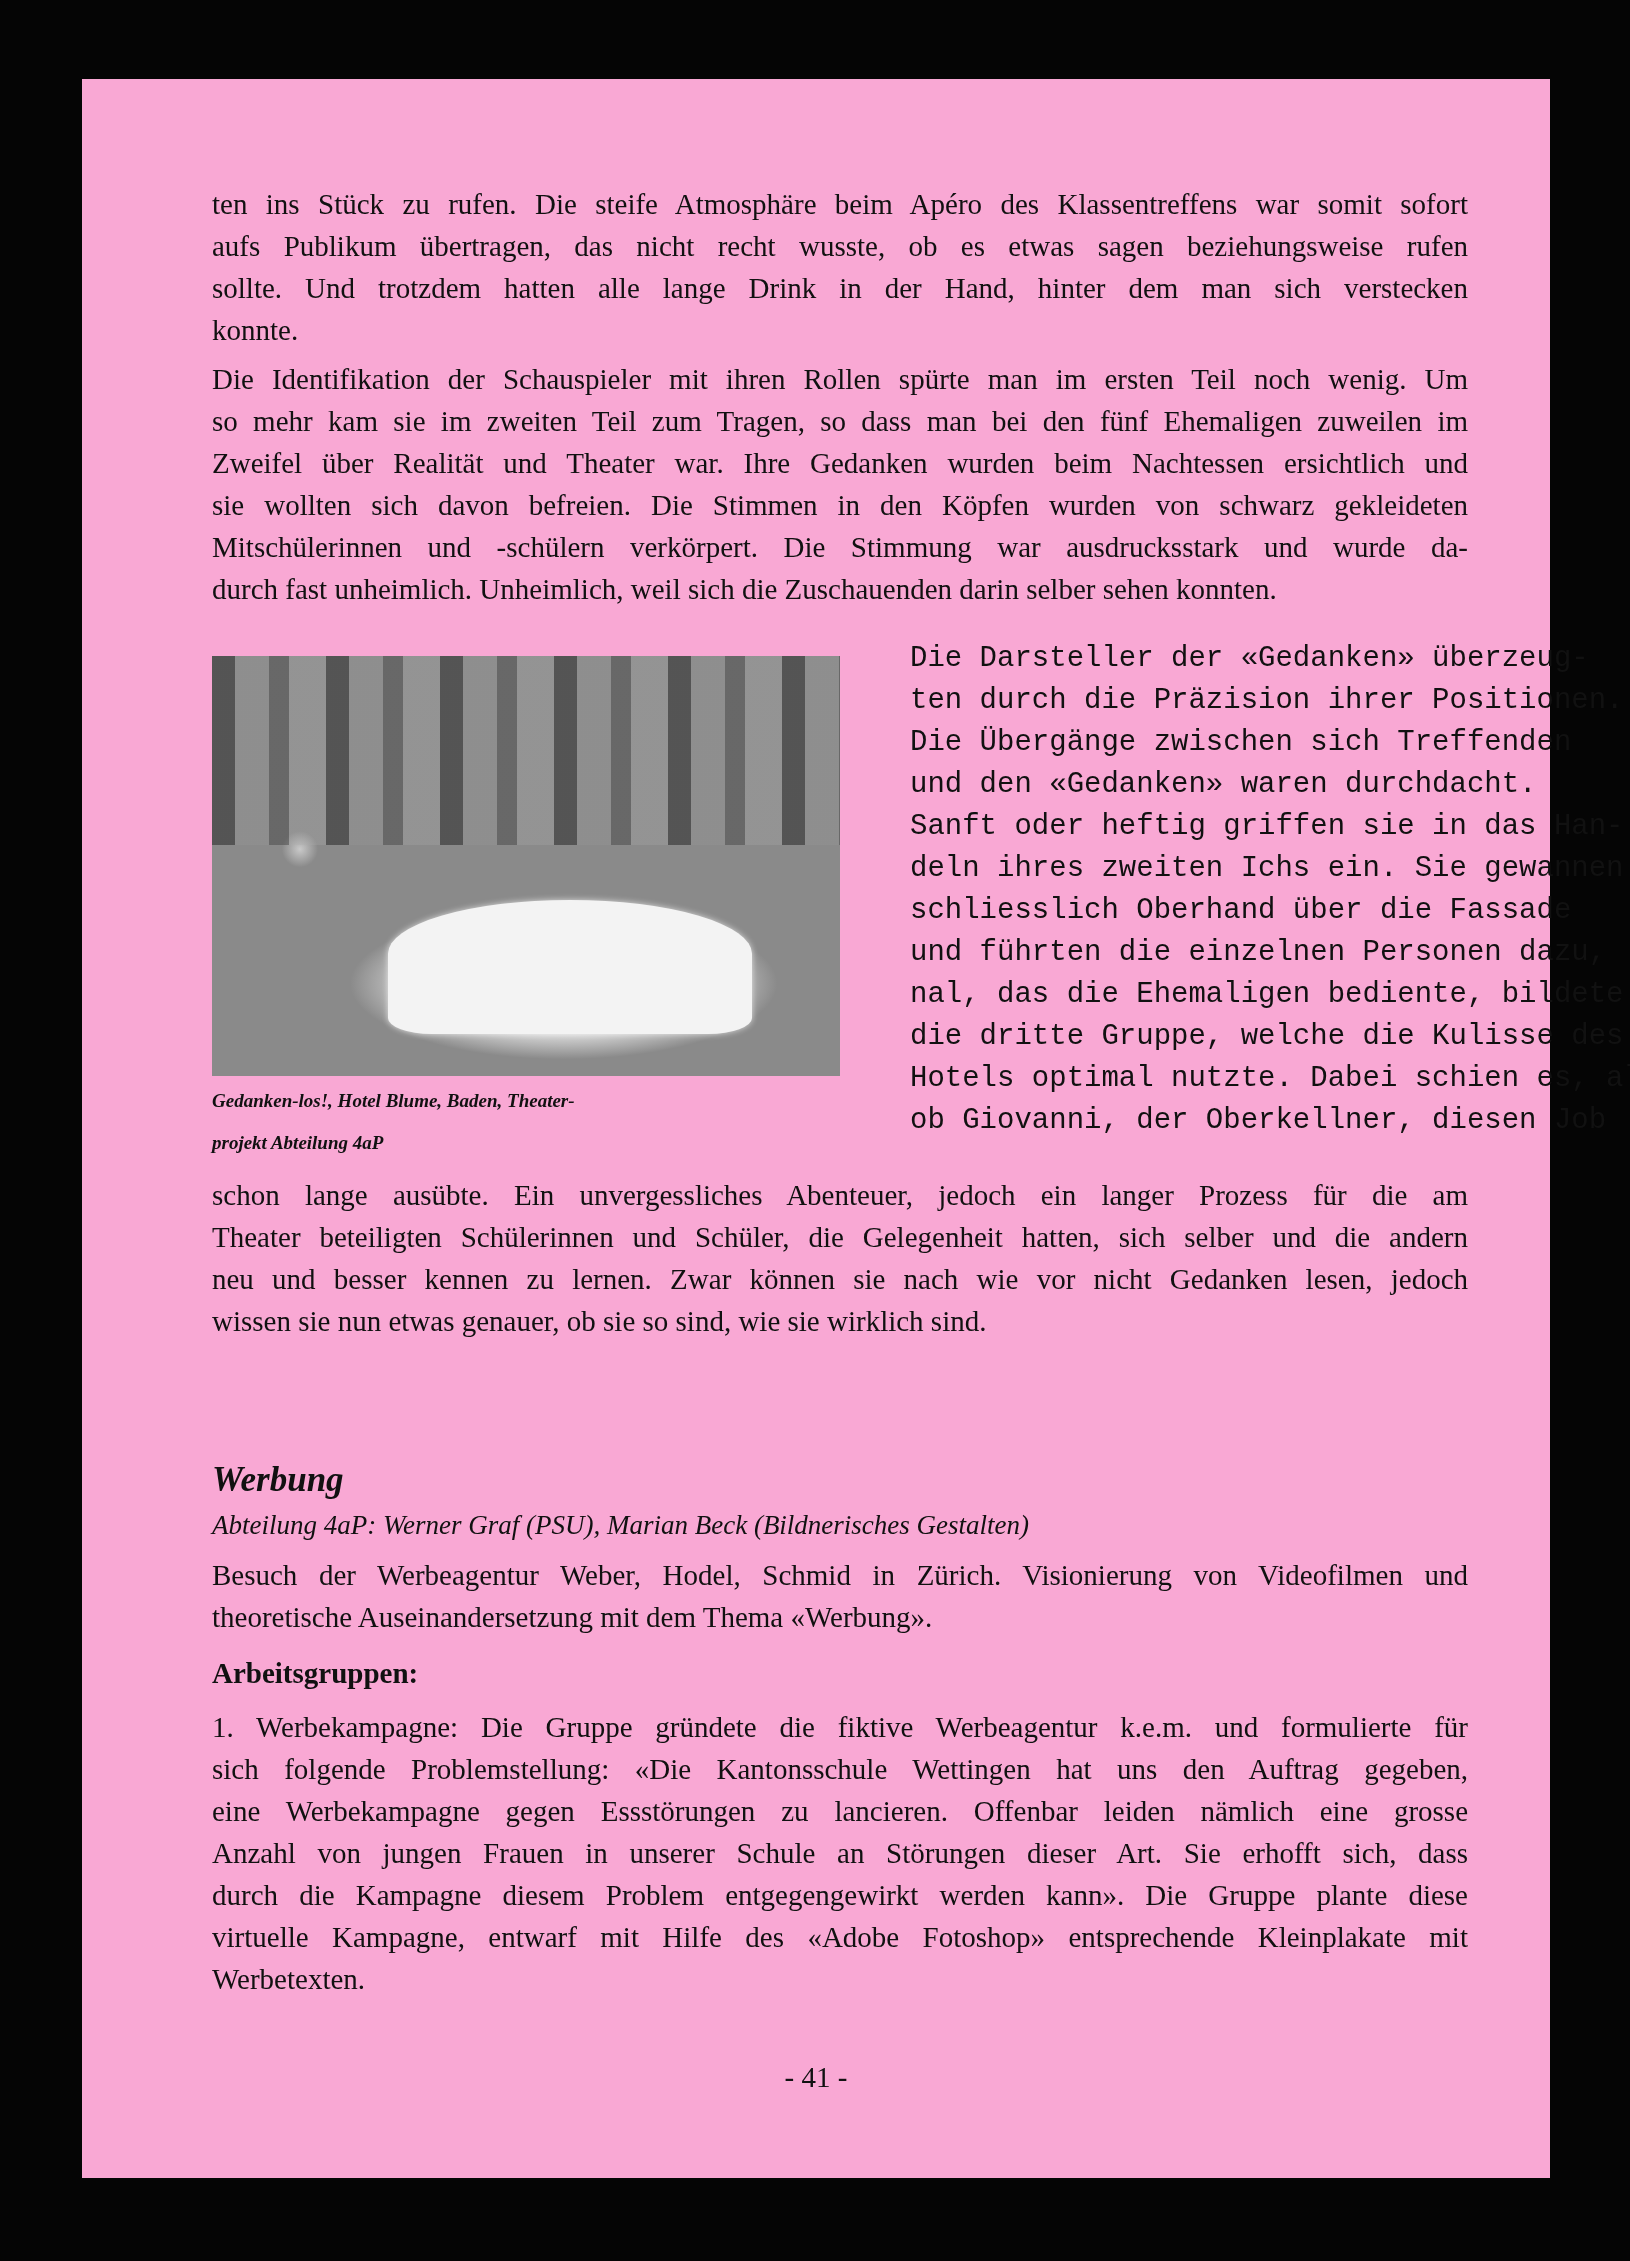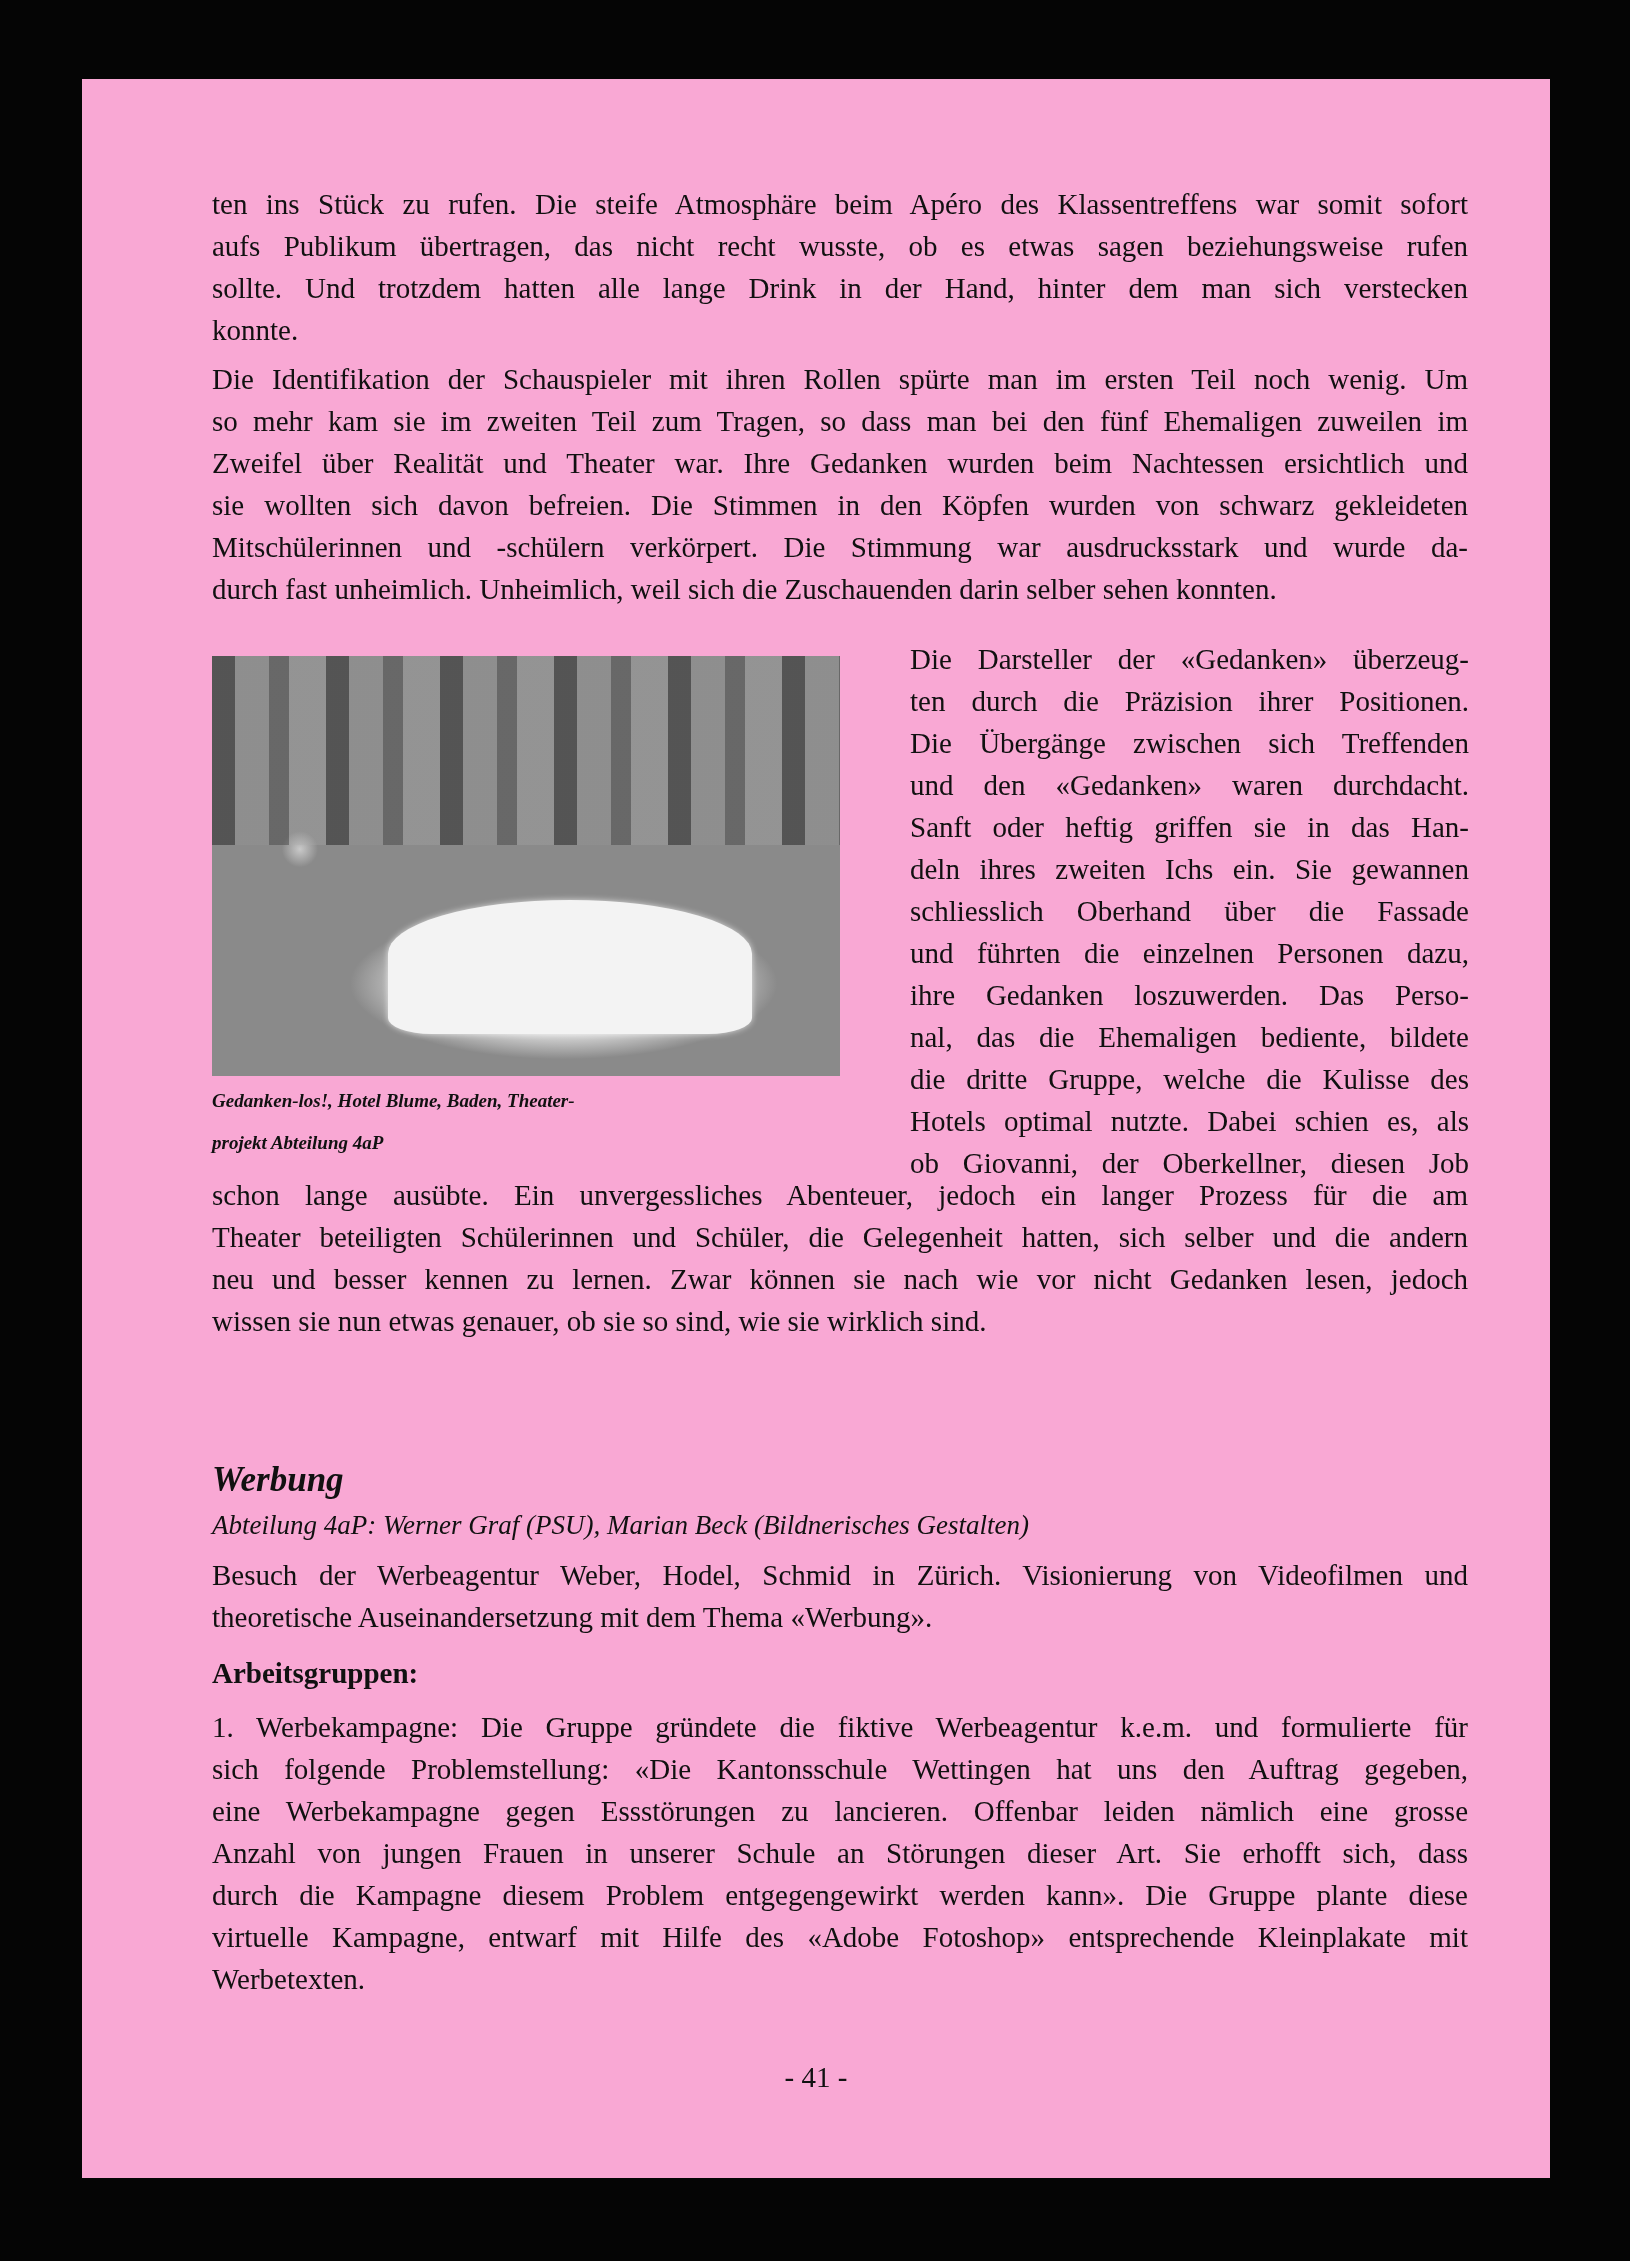--- a/index.html
+++ b/index.html
@@ -72,20 +72,21 @@
     font-style: italic;
   }
   .rightcol {
     position: absolute;
     left: 828px; top: 559px;
     width: 559px;
     font-size: 29px;
     line-height: 42px;
     text-align: justify;
     text-align-last: justify;
+    font-family: Liberation Mono, monospace;
   }
   .rightcol .line { display: block; text-align: justify; text-align-last: justify; white-space: nowrap; }
   .block3 { top: 1095px; }
   .section-title {
     position: absolute;
     left: 130px; top: 1381px;
     font-size: 35px;
     font-weight: bold;
     font-style: italic;
   }
@@ -146,21 +147,20 @@
 
   <div class="rightcol">
     <span class="line">Die Darsteller der «Gedanken» überzeug-</span>
     <span class="line">ten durch die Präzision ihrer Positionen.</span>
     <span class="line">Die Übergänge zwischen sich Treffenden</span>
     <span class="line">und den «Gedanken» waren durchdacht.</span>
     <span class="line">Sanft oder heftig griffen sie in das Han-</span>
     <span class="line">deln ihres zweiten Ichs ein. Sie gewannen</span>
     <span class="line">schliesslich Oberhand über die Fassade</span>
     <span class="line">und führten die einzelnen Personen dazu,</span>
-    <span class="line">ihre Gedanken loszuwerden. Das Perso-</span>
     <span class="line">nal, das die Ehemaligen bediente, bildete</span>
     <span class="line">die dritte Gruppe, welche die Kulisse des</span>
     <span class="line">Hotels optimal nutzte. Dabei schien es, als</span>
     <span class="line">ob Giovanni, der Oberkellner, diesen Job</span>
   </div>
 
   <div class="col block3">
     <span class="line justify-line">schon lange ausübte. Ein unvergessliches Abenteuer, jedoch ein langer Prozess für die am</span>
     <span class="line justify-line">Theater beteiligten Schülerinnen und Schüler, die Gelegenheit hatten, sich selber und die andern</span>
     <span class="line justify-line">neu und besser kennen zu lernen. Zwar können sie nach wie vor nicht Gedanken lesen, jedoch</span>

